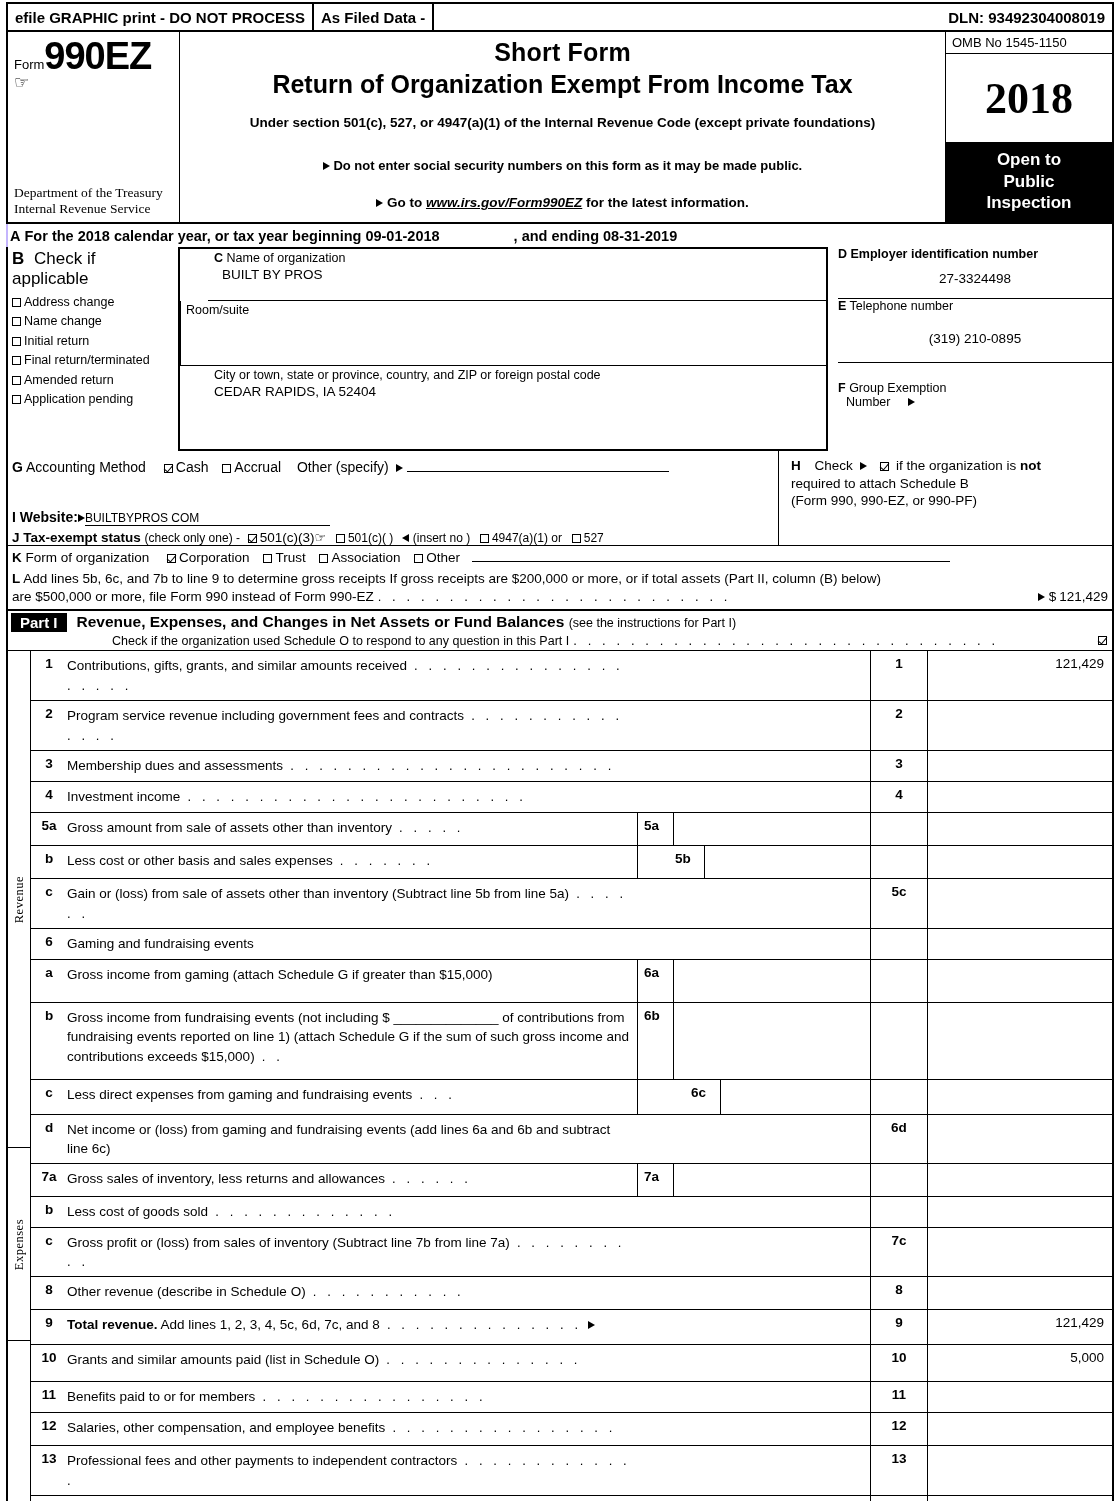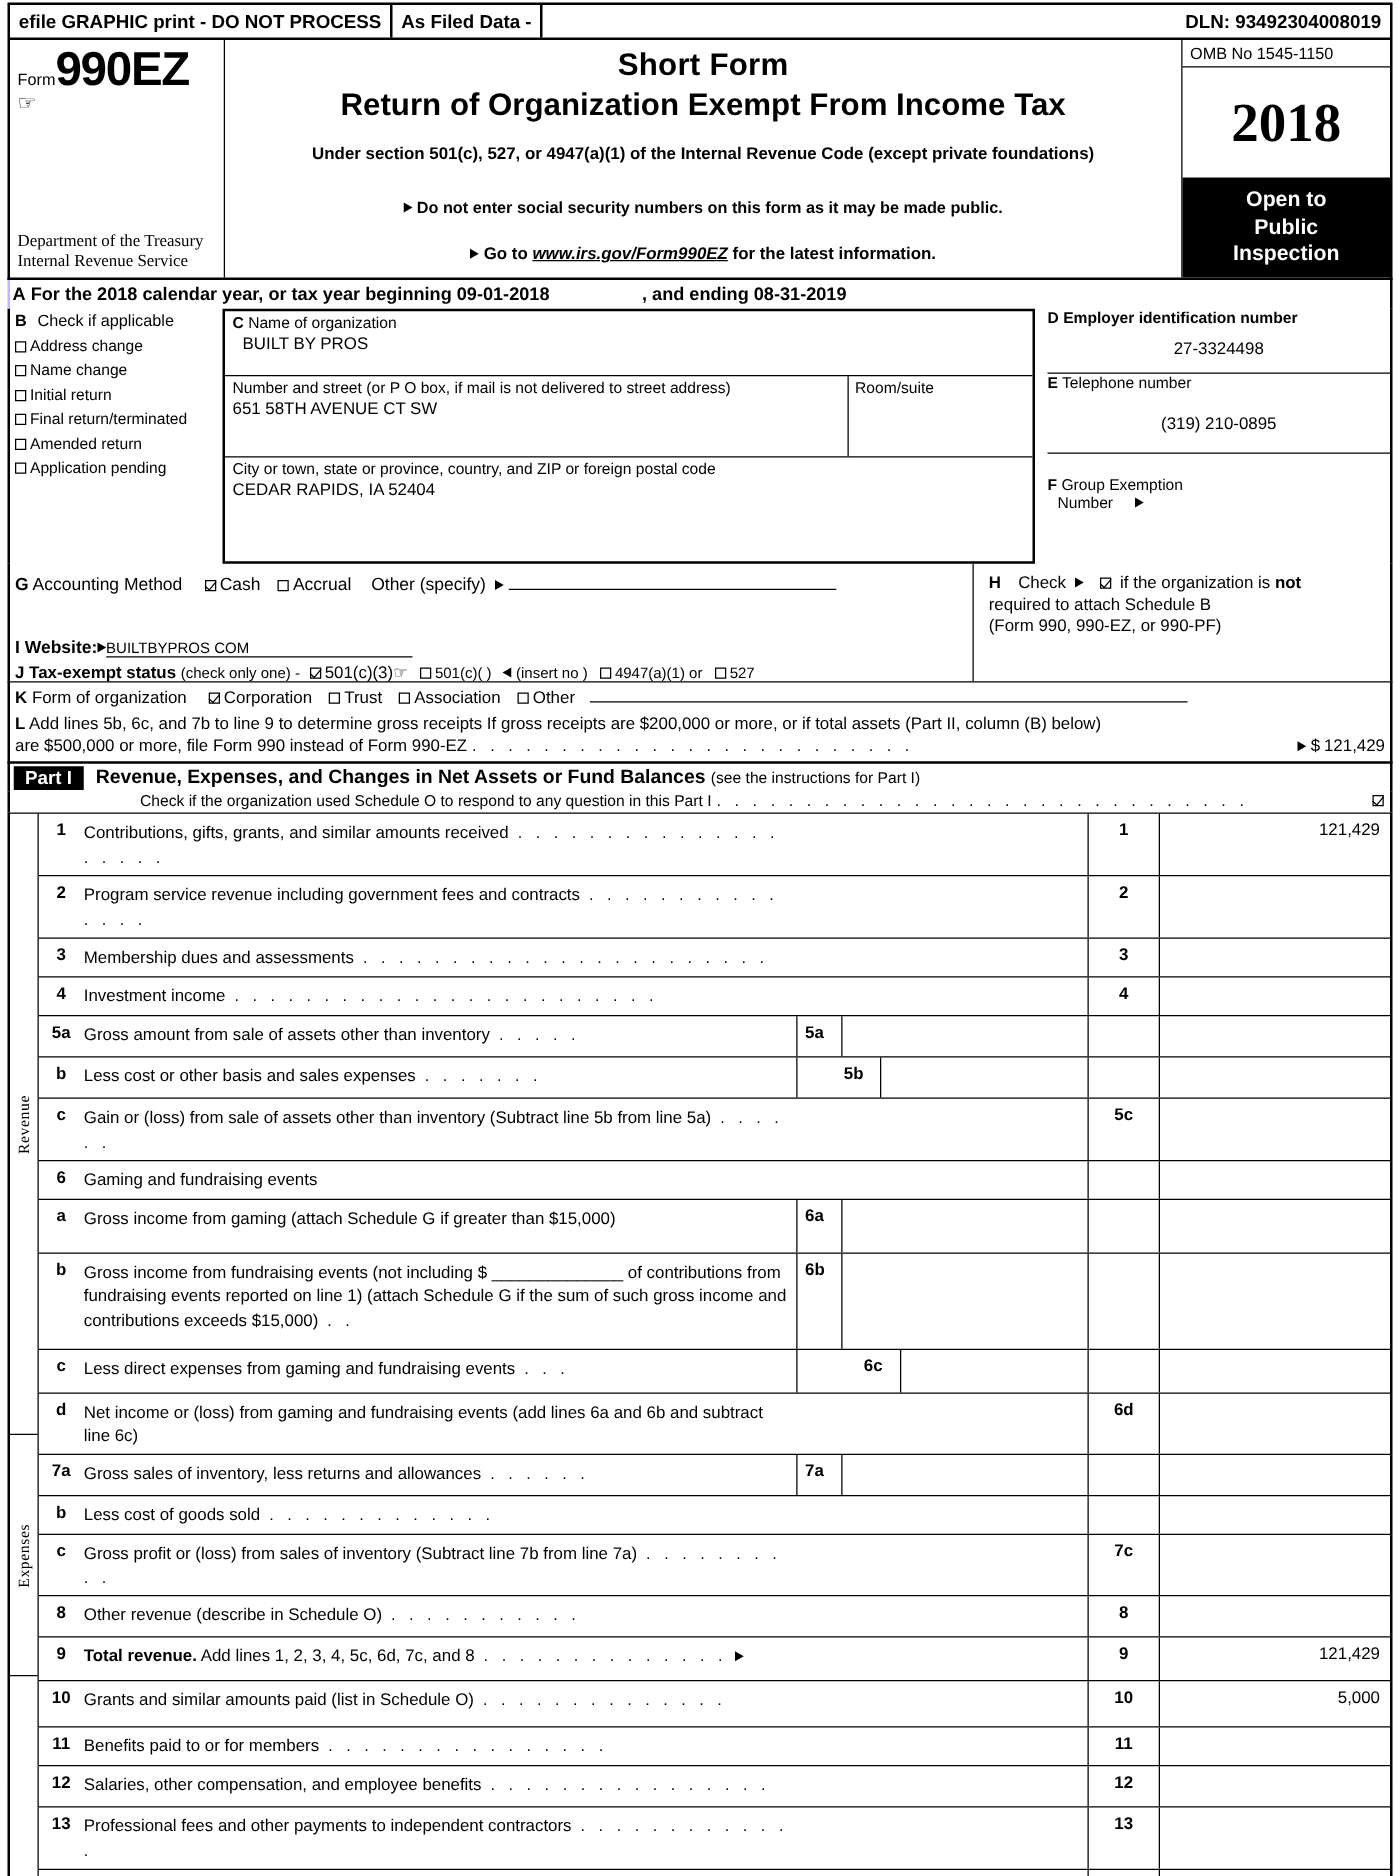--- a/index.html
+++ b/index.html
@@ -46,24 +46,24 @@
       font-size:44px;font-weight:bold;}
   .otp{background:#000;color:#fff;text-align:center;font-size:17px;font-weight:bold;
        line-height:1.25;padding:7px 0 9px;}
 
   
   .secA{font-size:14.5px;padding:4px 2px 3px 2px;border-left:2px solid #c4b5fd;border-right:2px solid #000;}
 
   
   .entity{display:flex;border-left:2px solid #000;border-right:2px solid #000;}
   .eb-left{width:170px;font-size:12.5px;padding:2px 2px 0 4px;box-sizing:border-box;}
-  .eb-left .hdr{font-size:13px;}
+  .eb-left .hdr{font-size:17px;}
   .eb-left .ck{margin-top:5.5px;white-space:nowrap;}
   .eb-mid{width:650px;border:2px solid #000;box-sizing:border-box;}
-  .eb-mid .cell{padding:2px 6px;box-sizing:border-box;}
+  .eb-mid .cell{padding:2px 6px;box-sizing:border-box;margin-left:28px;}
   .eb-name{height:52px;border-bottom:1.5px solid #000;display:flex;}
   .eb-street{height:64px;border-bottom:1.5px solid #000;display:flex;}
   .eb-city{height:70px;}
   .eb-lbl{font-size:12.5px;}
   .eb-val{font-size:13.5px;padding-left:8px;margin-top:2px;}
   .eb-room{width:148px;border-left:1.5px solid #000;padding:2px 5px;box-sizing:border-box;font-size:12.5px;}
   .eb-right{flex:1;padding-left:10px;box-sizing:border-box;}
   .eb-right .seg{border-bottom:1.5px solid #000;box-sizing:border-box;}
   .eb-r1{height:52px;}
   .eb-r2{height:64px;}
@@ -203,24 +203,20 @@
 
     <div class="eb-mid">
       <div class="eb-name cell" style="display:block;">
         <div class="eb-lbl">
           <span class="b">C</span>
           <span>Name of organization</span>
         </div>
         <div class="eb-val">BUILT BY PROS</div>
       </div>
       <div class="eb-street">
-        <div class="cell fill">
-          <div class="eb-lbl">Number and street (or P  O  box, if mail is not delivered to street address)</div>
-          <div class="eb-val" style="padding-left:0;">651 58TH AVENUE CT SW</div>
-        </div>
         <div class="eb-room">
           <div>Room/suite</div>
           <div class="eb-val" style="padding-left:0;"></div>
         </div>
       </div>
       <div class="eb-city cell">
         <div class="eb-lbl">City or town, state or province, country, and ZIP or foreign postal code</div>
         <div class="eb-val" style="padding-left:0;">CEDAR RAPIDS, IA  52404</div>
       </div>
     </div>

